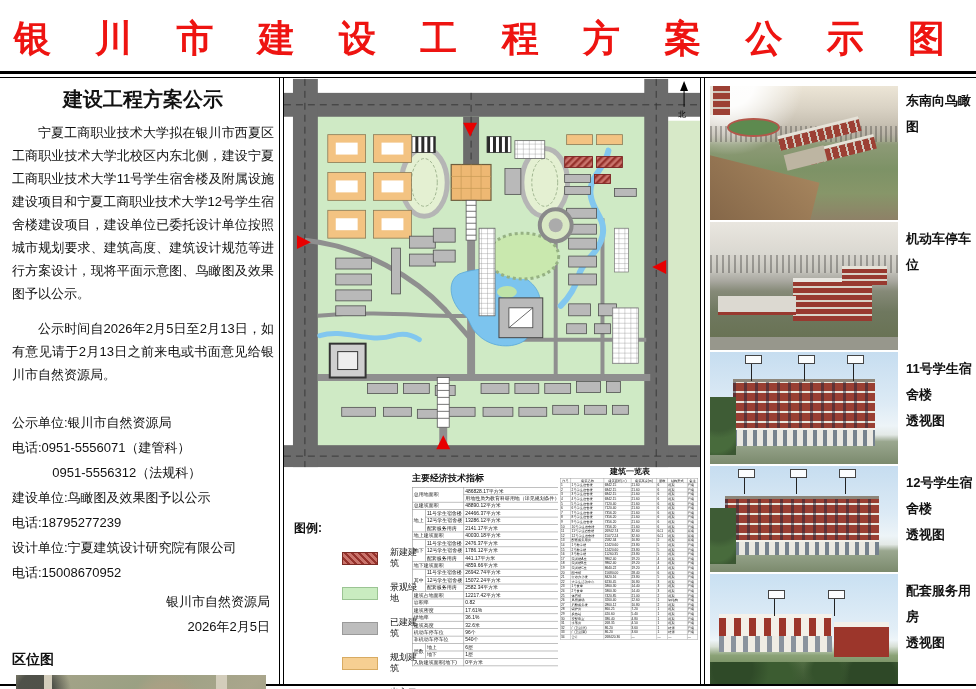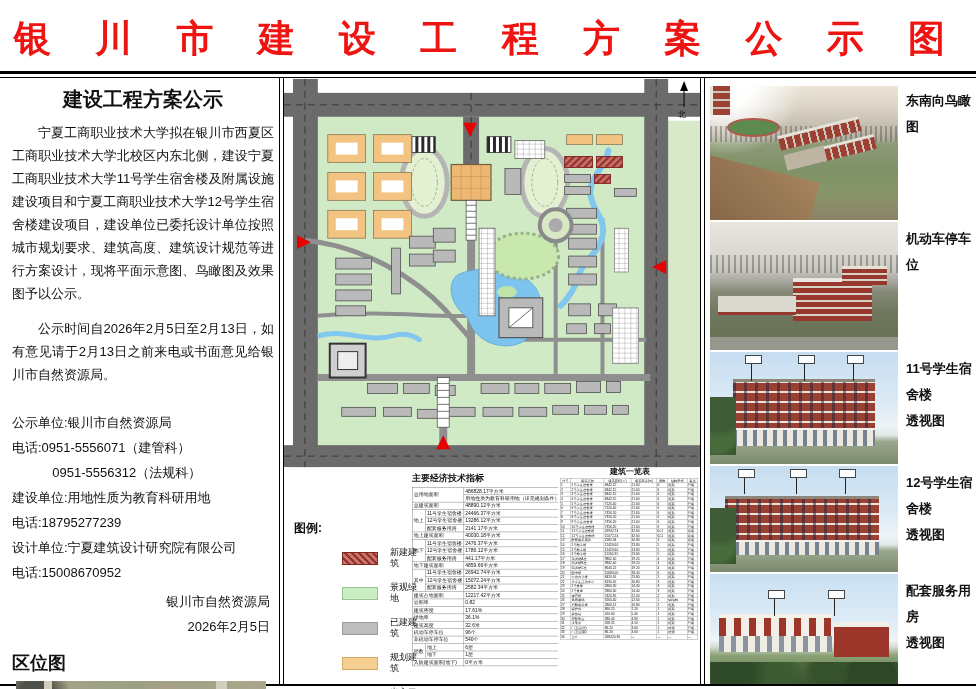--- a/index.html
+++ b/index.html
@@ -15,21 +15,21 @@
   .sep.s1{left:279px;} .sep.s2{left:700px;}
   .bottom-rule{position:absolute;left:0;bottom:3px;width:976px;height:2px;background:#000;}
   
   .left-col{position:absolute;left:12px;top:84px;width:262px;}
   .ann-head{text-align:center;font-size:20px;font-weight:bold;margin:2px 0 8px 0;}
   .ann-p{font-size:13px;line-height:23px;text-align:justify;text-indent:2em;margin:0;}
   .ann-p.p2{margin-top:12px;}
   .info{margin-top:24px;font-size:13px;line-height:25px;}
   .info .indent{padding-left:3.1em;}
   .sig{font-size:13px;line-height:25px;text-align:right;padding-right:4px;margin-top:4px;}
-  .loc-title{font-size:18px;font-weight:bold;margin-top:12px;}
+  .loc-title{font-size:14px;font-weight:bold;margin-top:12px;}
   
   .sat{position:relative;margin-top:6px;margin-left:4px;width:250px;height:196px;overflow:hidden;
     background:
      radial-gradient(circle at 18% 30%,rgba(110,124,92,.85) 0 6%,rgba(110,124,92,0) 13%),
      radial-gradient(circle at 42% 55%,rgba(125,138,106,.8) 0 9%,rgba(125,138,106,0) 16%),
      radial-gradient(circle at 70% 45%,rgba(104,118,88,.8) 0 7%,rgba(104,118,88,0) 14%),
      radial-gradient(circle at 30% 80%,rgba(150,142,112,.9) 0 8%,rgba(150,142,112,0) 15%),
      radial-gradient(circle at 85% 75%,rgba(118,130,98,.85) 0 8%,rgba(118,130,98,0) 16%),
      radial-gradient(circle at 8% 8%,rgba(70,72,66,.9) 0 6%,rgba(70,72,66,0) 12%),
      radial-gradient(circle at 60% 15%,rgba(170,160,132,.9) 0 9%,rgba(170,160,132,0) 16%),
@@ -139,21 +139,21 @@
   <div class="bottom-rule"></div>
 
   <div class="left-col">
     <div class="ann-head">建设工程方案公示</div>
     <p class="ann-p">宁夏工商职业技术大学拟在银川市西夏区工商职业技术大学北校区内东北侧，建设宁夏工商职业技术大学11号学生宿舍楼及附属设施建设项目和宁夏工商职业技术大学12号学生宿舍楼建设项目，建设单位已委托设计单位按照城市规划要求、建筑高度、建筑设计规范等进行方案设计，现将平面示意图、鸟瞰图及效果图予以公示。</p>
     <p class="ann-p p2">公示时间自2026年2月5日至2月13日，如有意见请于2月13日之前来电或书面意见给银川市自然资源局。</p>
     <div class="info">
       <div>公示单位:银川市自然资源局</div>
       <div>电话:0951-5556071（建管科）</div>
       <div class="indent">0951-5556312（法规科）</div>
-      <div>建设单位:用地性质为教育科研用地</div>
+      <div>建设单位:鸟瞰图及效果图予以公示</div>
       <div>电话:18795277239</div>
       <div>设计单位:宁夏建筑设计研究院有限公司</div>
       <div>电话:15008670952</div>
     </div>
     <div class="sig">
       <div>银川市自然资源局</div>
       <div>2026年2月5日</div>
     </div>
     <div class="loc-title">区位图</div>
     <div class="sat">

